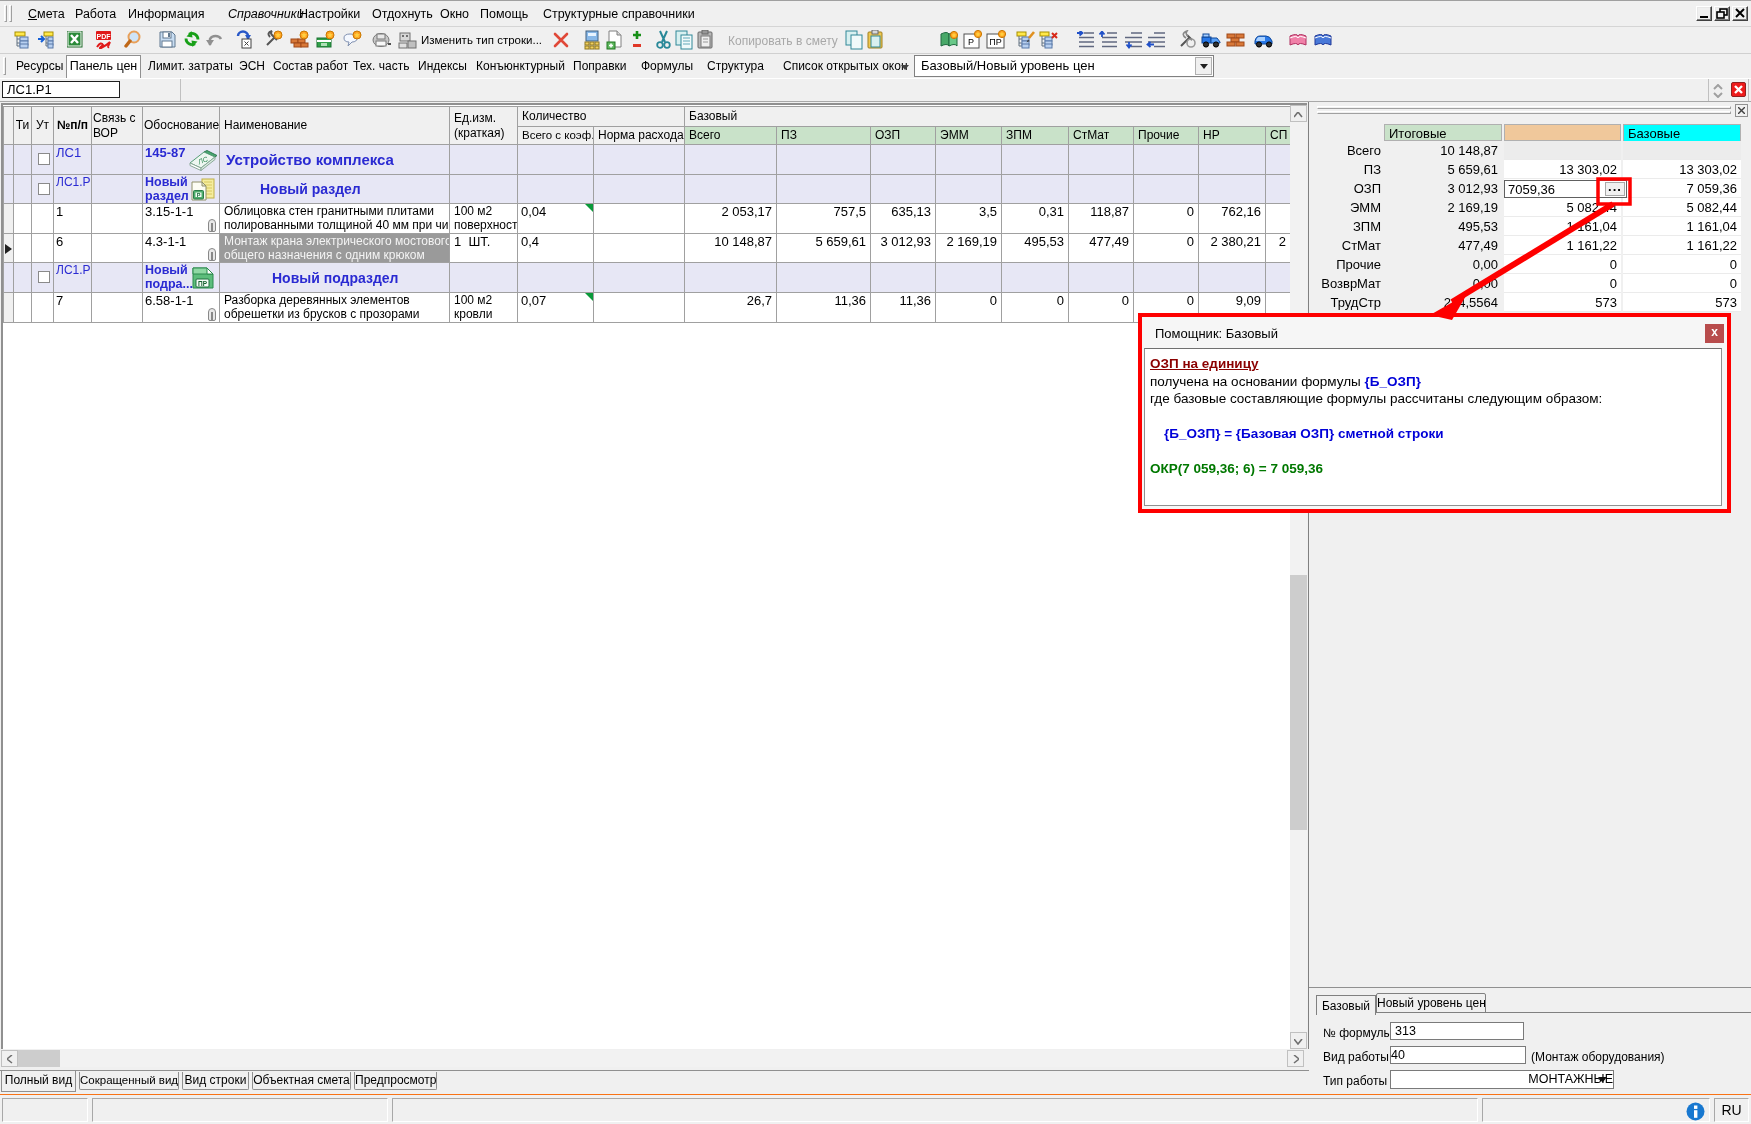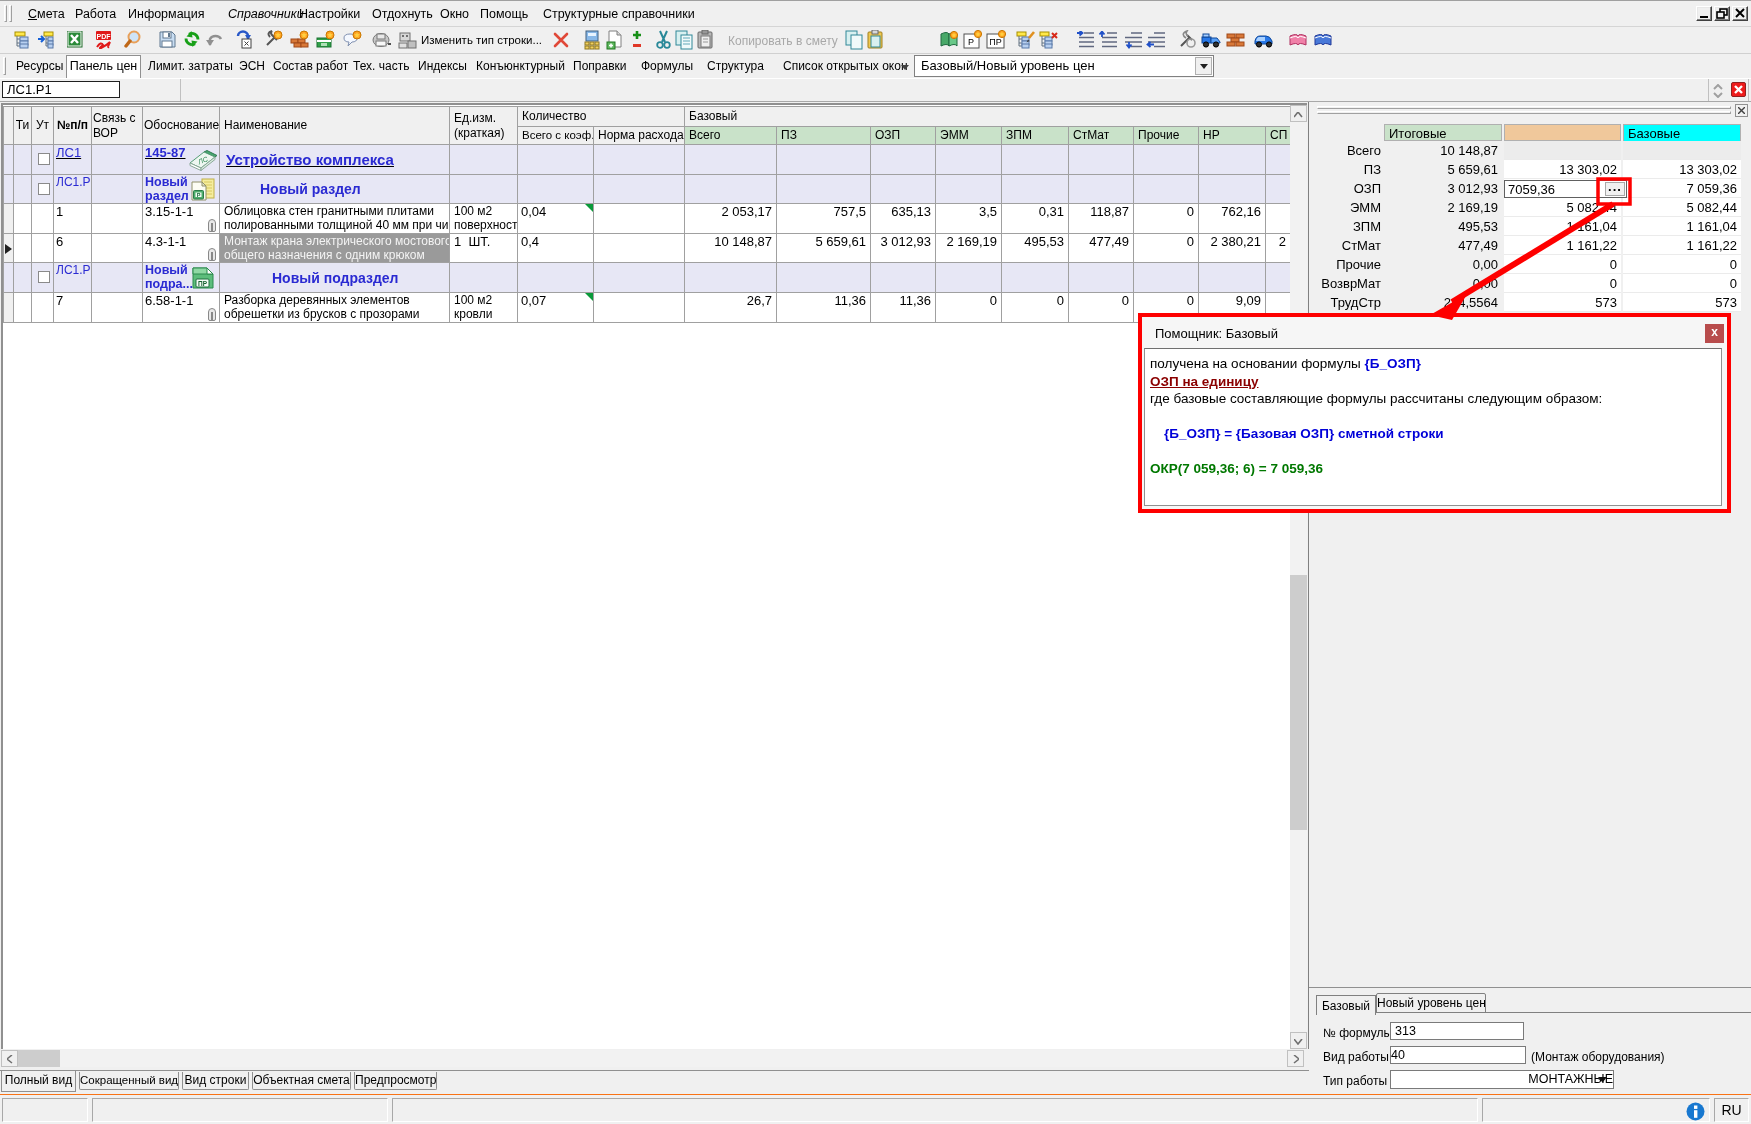--- a/index.html
+++ b/index.html
@@ -407,21 +407,21 @@
   <td class="hc g">Всего</td>
           <td class="hc g">ПЗ</td>
           <td class="hc g">ОЗП</td>
           <td class="hc g">ЭММ</td>
           <td class="hc g">ЗПМ</td>
           <td class="hc g">СтМат</td>
           <td class="hc g">Прочие</td>
           <td class="hc g">НР</td>
           <td class="hc g">СП</td>
 </tr>
-<tr class="sect" style="height:30px;text-decoration:underline;">
+<tr class="sect" style="height:30px;">
   <td class="mk"></td>
           <td></td>
           <td style="vertical-align:top;"><span class="cb"></span></td>
           <td class="bl" style="vertical-align:top;">ЛС1</td>
           <td></td>
   <td style="vertical-align:top;position:relative;"><span class="bl b">145-87</span>
     <svg style="position:absolute;right:1px;top:4px;" width="30" height="22">
               <path d="M16 3 L19 1.5 L29 6.5 L27 8 Z" fill="#49a872" stroke="#2f7a50"></path>
               <path d="M2 14 L16 3 L27 8 L13 19 Z" fill="#eef7f1" stroke="#579e78"></path>
               <path d="M2 14 L13 19 L13 21.5 L2 16.5 Z" fill="#ffffff" stroke="#8aa898"></path>
@@ -719,22 +719,22 @@
 </div>
 
 <div id="popup" class="abs" style="left:1138px;top:313px;width:593px;height:200px;background:#f6f6f6;border:4.5px solid #fe0000;z-index:10;">
   <div class="abs" style="left:0;top:0;width:584px;height:31px;">
     <span style="position:absolute;left:13px;top:9px;font-size:13px;">Помощник: Базовый</span>
     <div class="abs" style="left:563px;top:7px;width:19px;height:19px;background:#b84c4c;">
         <span style="position:absolute;left:0;top:1px;width:19px;text-align:center;color:#fff;font-weight:bold;font-size:12px;">x</span>
       </div>
   </div>
   <div class="abs" style="left:2px;top:31px;width:578px;height:158px;background:#fff;border:1px solid #909090;border-top-color:#707070;font-size:13.5px;line-height:17.5px;padding:6px 0 0 5px;">
+    <div><span style="color:#8b0000;font-weight:bold;text-decoration:underline;">ОЗП на единицу </span></div>
     <div>получена на основании формулы <span style="color:#0000d8;font-weight:bold;">{Б_ОЗП}</span></div>
-    <div><span style="color:#8b0000;font-weight:bold;text-decoration:underline;">ОЗП на единицу </span></div>
     <div>где базовые составляющие формулы рассчитаны следующим образом:</div>
     <div>&nbsp;</div>
     <div style="padding-left:14px;color:#0000d8;font-weight:bold;">{Б_ОЗП} = {Базовая ОЗП} сметной строки</div>
     <div>&nbsp;</div>
     <div style="color:#007800;font-weight:bold;">ОКР(7 059,36; 6) = 7 059,36</div>
   </div>
 </div>
 
 <svg id="annot" class="abs" style="left:1100px;top:170px;pointer-events:none;z-index:11;" width="651" height="160">
   <rect x="498" y="9" width="32" height="25" fill="none" stroke="#fe0000" stroke-width="3.5"></rect>

